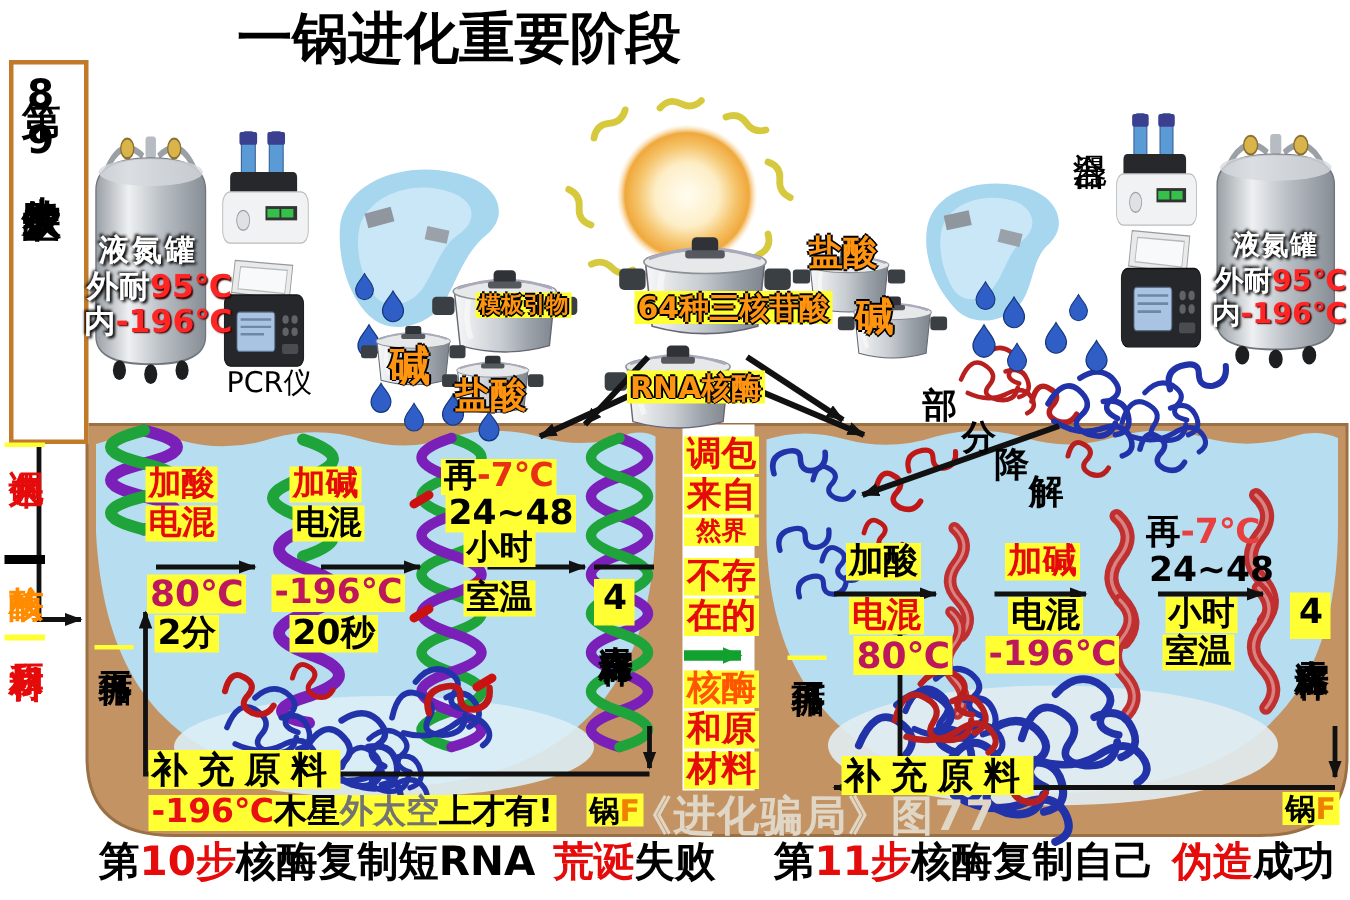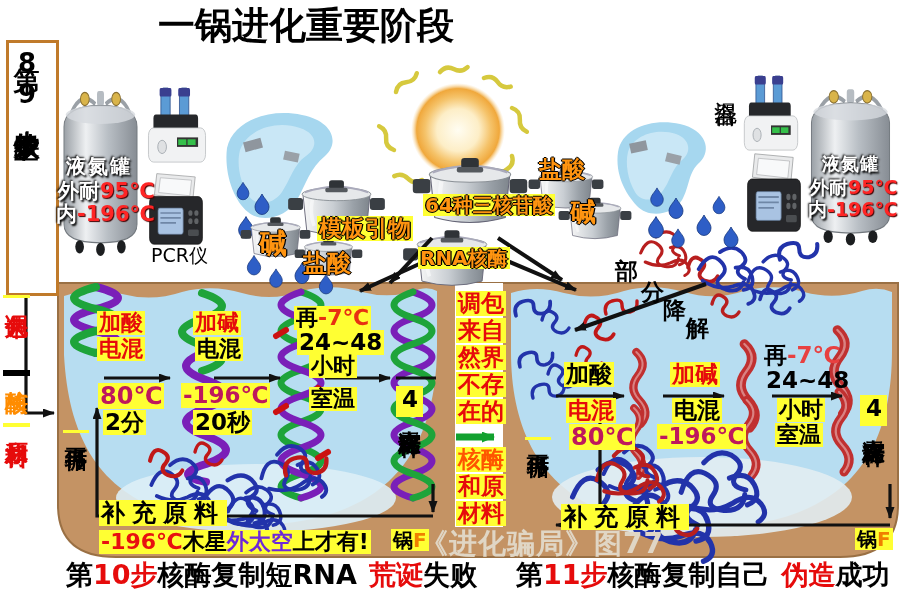--- a/index.html
+++ b/index.html
@@ -4,21 +4,21 @@
 <style>
   html,body{margin:0;padding:0;background:#fff}
   #stage{position:relative;width:900px;height:592px;overflow:hidden;background:#fff;
          font-family:"DejaVu Sans","Liberation Sans",sans-serif}
   #scene{position:absolute;left:0;top:0}
   .t{position:absolute;white-space:nowrap;font-weight:bold;line-height:1.1;color:#000}
   .chip{background:#ffff33;padding:0 2px}
   .v{writing-mode:vertical-lr;text-orientation:upright;letter-spacing:1px;line-height:1}
   .red{color:#e60b0b}
   .otemp{color:#be185d}
-  .hl{color:#6d28d9}
+  .hl{color:#737373}
   .olabel{color:#ff9410;text-shadow:1.3px 0 #000,-1.3px 0 #000,0 1.3px #000,0 -1.3px #000}
   .wout{color:#fff;text-shadow:1.5px 1.5px 2px #000,-1px -1px 2px #000}
   .rout{color:#ff2525;text-shadow:1px 1px 1px #400}
 </style>
 </head>
 <body>
 
 <div id="stage">
 
 <svg id="scene" width="900" height="600" viewBox="0 0 900 600">
@@ -303,36 +303,36 @@
 
 <div class="t v" style="left:714px;top:84px;font-size:23px;font-weight:normal">混合器</div>
 <div class="t wout" style="left:822px;top:154px;font-size:18px;letter-spacing:1px">液氮罐</div>
 <div class="t" style="left:810px;top:177px;font-size:19px">
   <span class="wout">外耐</span><span class="rout">95℃</span>
 </div>
 <div class="t" style="left:808px;top:199px;font-size:19px">
   <span class="wout">内</span><span class="rout">-196℃</span>
 </div>
 
-<div class="t chip olabel" style="left:317px;top:216px;font-size:23px">模板引物</div>
+<div class="t chip olabel" style="left:317px;top:195px;font-size:15px">模板引物</div>
 <div class="t olabel" style="left:259px;top:229px;font-size:28px">碱</div>
 <div class="t olabel" style="left:303px;top:250px;font-size:24px">盐酸</div>
 <div class="t chip olabel" style="left:423px;top:194px;font-size:20px">64种三核苷酸</div>
 <div class="t chip olabel" style="left:418px;top:247px;font-size:20px">RNA核酶</div>
 <div class="t olabel" style="left:539px;top:157px;font-size:23px">盐酸</div>
 <div class="t olabel" style="left:570px;top:198px;font-size:26px">碱</div>
 
 <div class="t" style="left:615px;top:259px;font-size:23px">部</div>
 <div class="t" style="left:641px;top:280px;font-size:23px">分</div>
 <div class="t" style="left:663px;top:298px;font-size:23px">降</div>
 <div class="t" style="left:686px;top:316px;font-size:23px">解</div>
 
 <div class="t chip red" style="left:456px;top:291px;width:46px;font-size:23px;text-align:right">调包</div>
 <div class="t chip red" style="left:456px;top:318px;width:46px;font-size:23px;text-align:center">来自</div>
-<div class="t chip red" style="left:456px;top:345px;width:46px;font-size:23px;text-align:center">然界</div>
+<div class="t chip red" style="left:456px;top:345px;width:46px;font-size:17px;text-align:center">然界</div>
 <div class="t chip red" style="left:456px;top:372px;width:46px;font-size:23px;text-align:center">不存</div>
 <div class="t chip red" style="left:456px;top:399px;width:46px;font-size:23px;text-align:center">在的</div>
 <div class="t chip" style="left:456px;top:447px;width:46px;font-size:23px;text-align:center;color:#ff5500">核酶</div>
 <div class="t chip red" style="left:456px;top:474px;width:46px;font-size:23px;">和原</div>
 <div class="t chip red" style="left:456px;top:501px;width:46px;font-size:23px;text-align:center">材料</div>
 
 <div class="t v chip" style="left:63px;top:430px;font-size:22px">再循环</div>
 <div class="t chip red" style="left:97px;top:311px;font-size:22px">加酸</div>
 <div class="t chip red" style="left:97px;top:337px;font-size:22px">电混</div>
 <div class="t chip otemp" style="left:98px;top:383px;font-size:24px">80℃</div>

